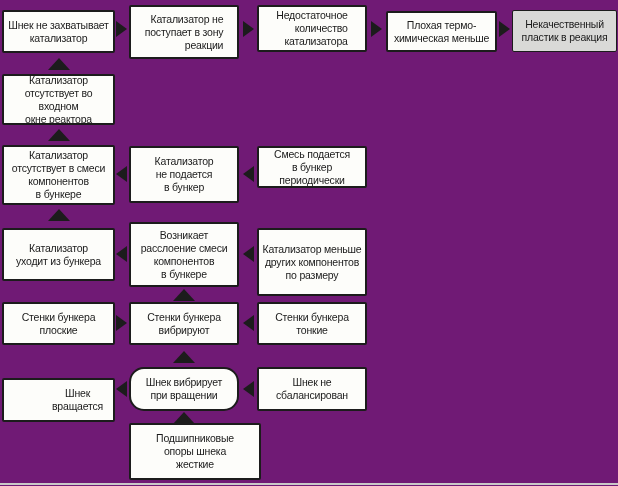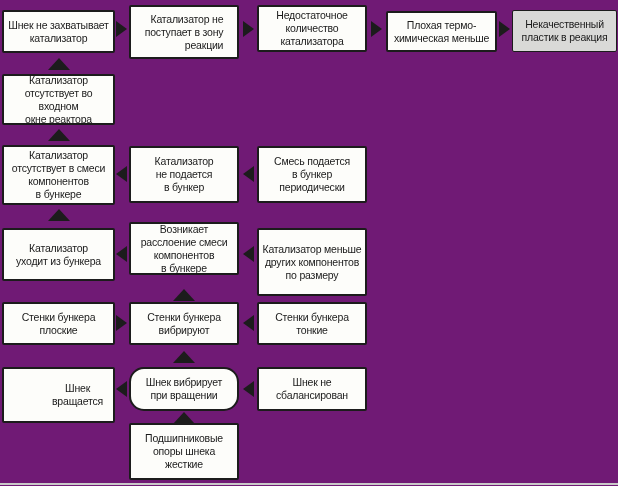--- a/index.html
+++ b/index.html
@@ -31,21 +31,21 @@
 
   <div class="node" style="left:2px; top:10px; width:113px; height:43px;">Шнек не захватывает
 катализатор</div>
   <div class="arr right" style="left:116px; top:21px;"></div>
 
   <div class="node" style="left:129px; top:5px; width:110px; height:54px;text-align:right;">Катализатор не
 поступает в зону
 реакции</div>
   <div class="arr right" style="left:243px; top:21px;"></div>
 
-  <div class="node" style="left:257px; top:5px; width:110px; height:47px;">Недостаточное
+  <div class="node" style="left:257px; top:5px; width:110px; height:47px;text-align:right;">Недостаточное
 количество
 катализатора</div>
   <div class="arr right" style="left:371px; top:21px;"></div>
 
   <div class="node" style="left:386px; top:11px; width:111px; height:41px;">Плохая термо-
 химическая меньше</div>
   <div class="arr right" style="left:499px; top:21px;"></div>
 
   <div class="node effect" style="left:512px; top:10px; width:105px; height:42px;">Некачественный
 пластик в реакция</div>
@@ -61,46 +61,46 @@
 компонентов
 в бункере</div>
 
   <div class="arr up" style="left:48px; top:209px;"></div>
   <div class="node" style="left:2px; top:228px; width:113px; height:53px;">Катализатор
 уходит из бункера</div>
 
   <div class="node" style="left:2px; top:302px; width:113px; height:43px;">Стенки бункера
 плоские</div>
 
-  <div class="node" style="left:2px; top:367px; width:113px; height:56px;padding-left:40px;">Шнек
+  <div class="node" style="left:2px; top:378px; width:113px; height:44px;padding-left:40px;">Шнек
 вращается</div>
 
   <div class="node" style="left:129px; top:146px; width:110px; height:57px;">Катализатор
 не подается
 в бункер</div>
 
-  <div class="node" style="left:129px; top:222px; width:110px; height:53px;">Возникает
+  <div class="node" style="left:129px; top:222px; width:110px; height:65px;">Возникает
 расслоение смеси
 компонентов
 в бункере</div>
 
   <div class="arr up" style="left:173px; top:289px;"></div>
   <div class="node" style="left:129px; top:302px; width:110px; height:43px;">Стенки бункера
 вибрируют</div>
 
   <div class="arr up" style="left:173px; top:351px;"></div>
   <div class="node" style="left:129px; top:367px; width:110px; height:44px;border-radius:15px;">Шнек вибрирует
 при вращении</div>
 
   <div class="arr up" style="left:173px; top:412px;"></div>
-  <div class="node" style="left:129px; top:423px; width:110px; height:57px;">Подшипниковые
+  <div class="node" style="left:129px; top:423px; width:132px; height:57px;">Подшипниковые
 опоры шнека
 жесткие</div>
 
-  <div class="node" style="left:257px; top:146px; width:110px; height:57px;">Смесь подается
+  <div class="node" style="left:257px; top:146px; width:110px; height:42px;">Смесь подается
 в бункер
 периодически</div>
 
   <div class="node" style="left:257px; top:228px; width:110px; height:68px;">Катализатор меньше
 других компонентов
 по размеру</div>
 
   <div class="node" style="left:257px; top:302px; width:110px; height:43px;">Стенки бункера
 тонкие</div>
 

